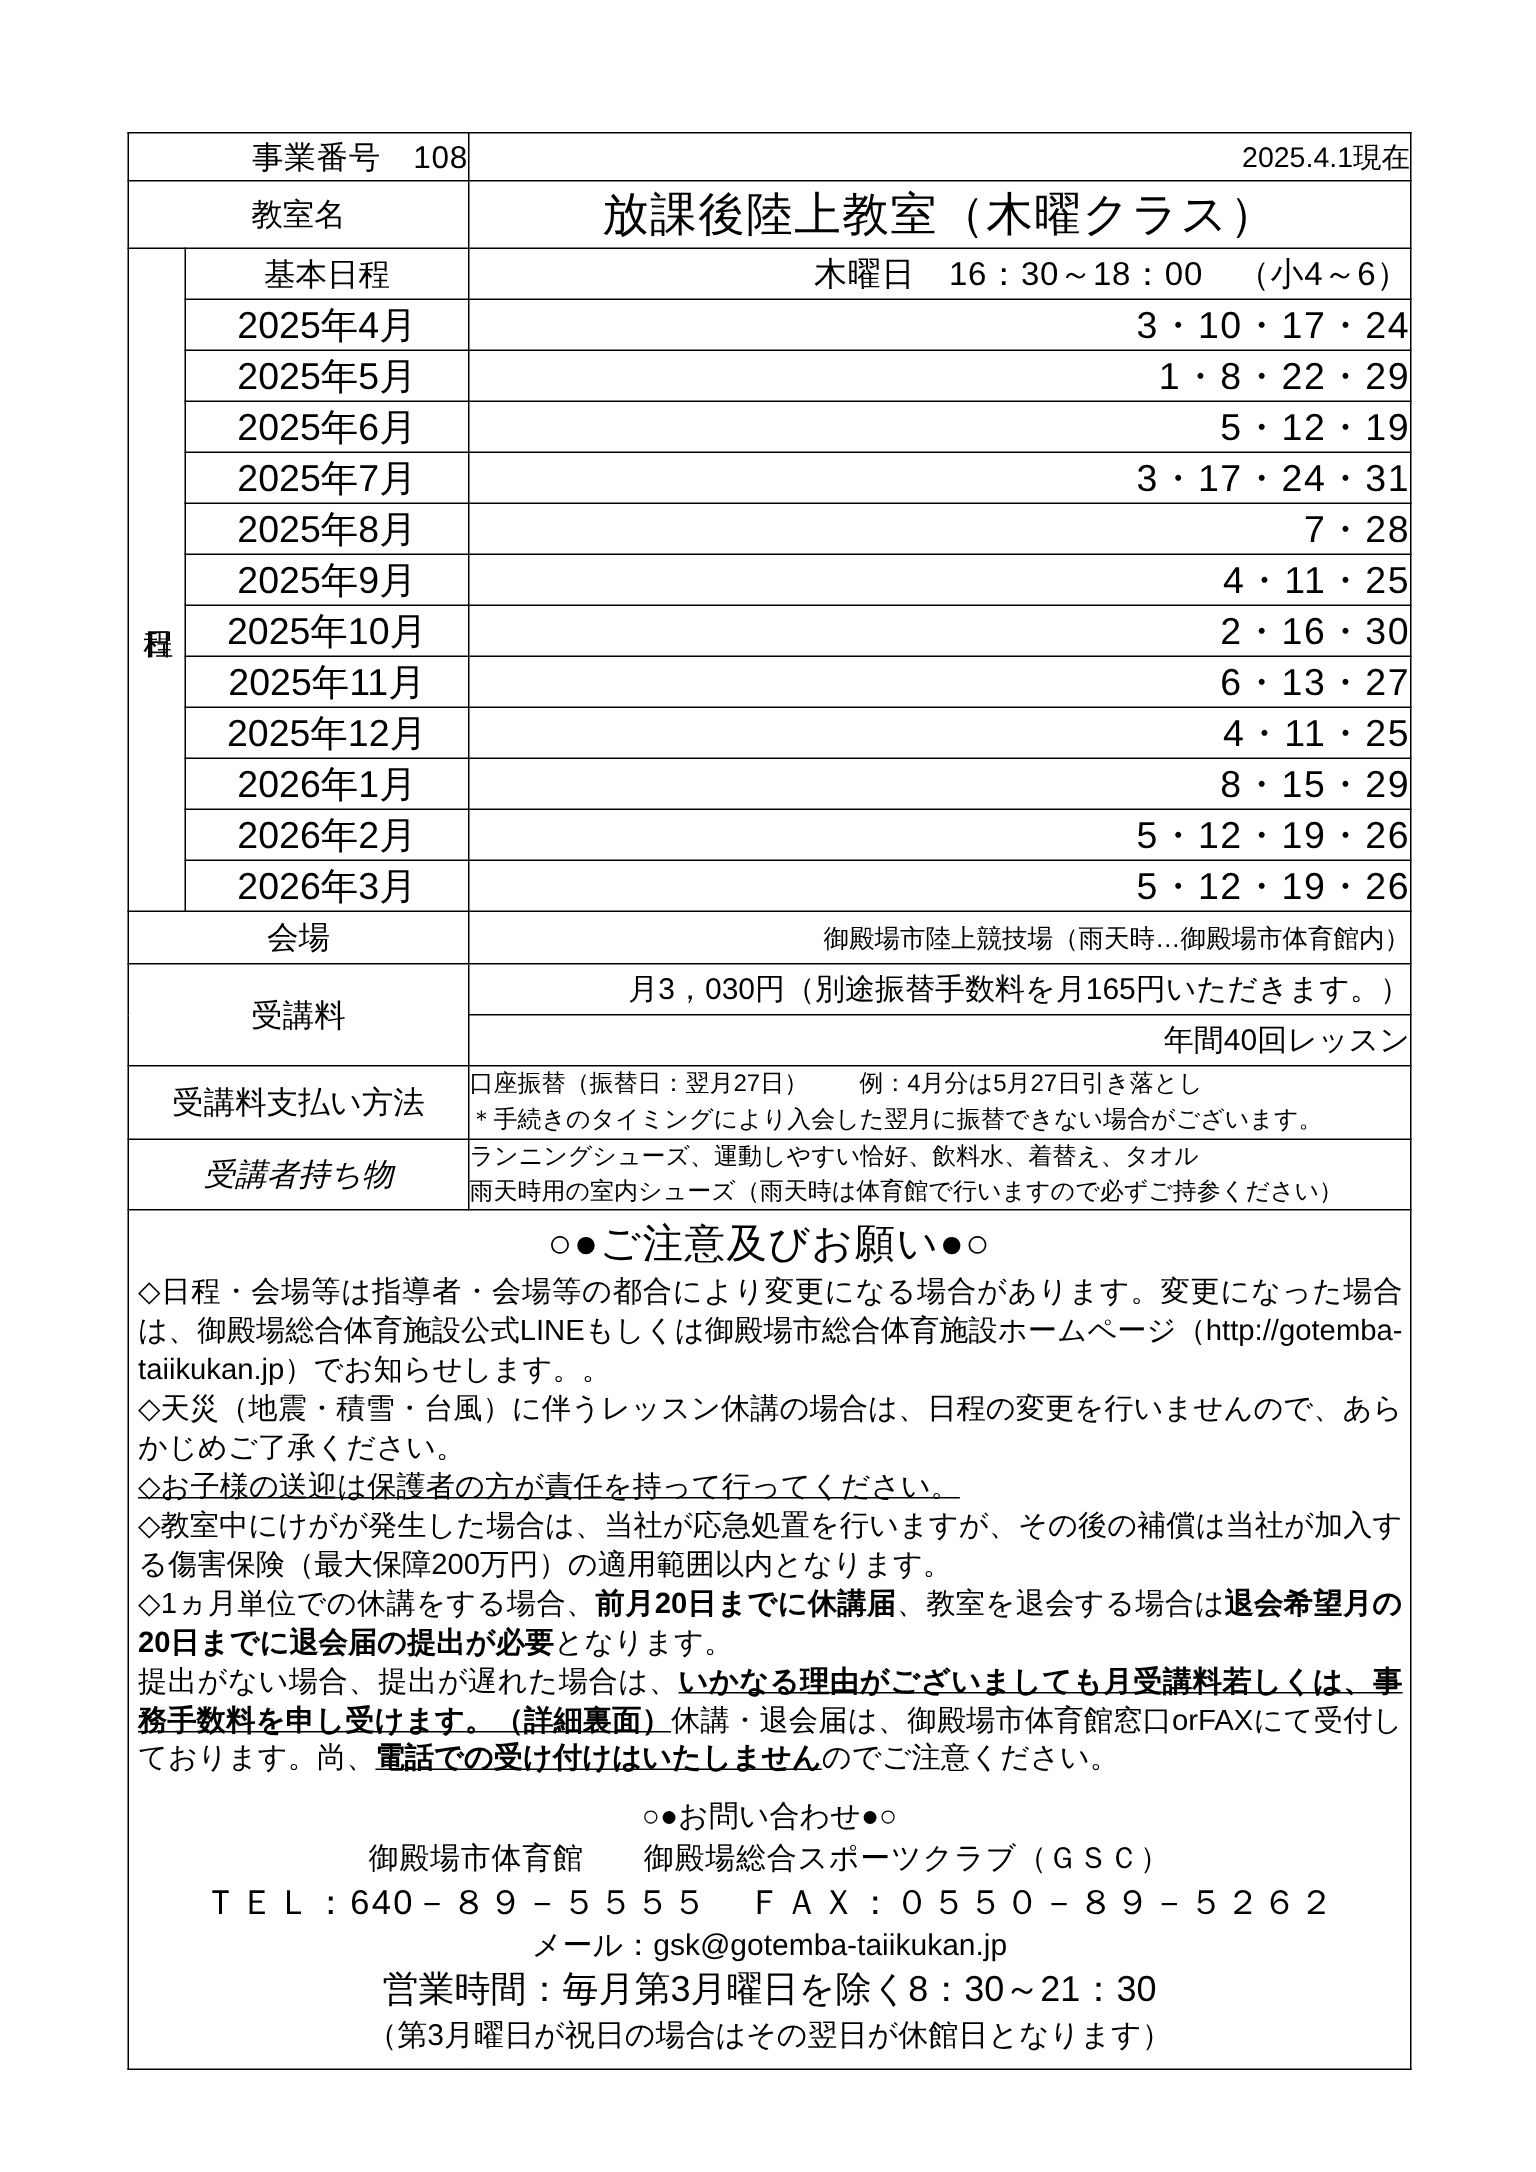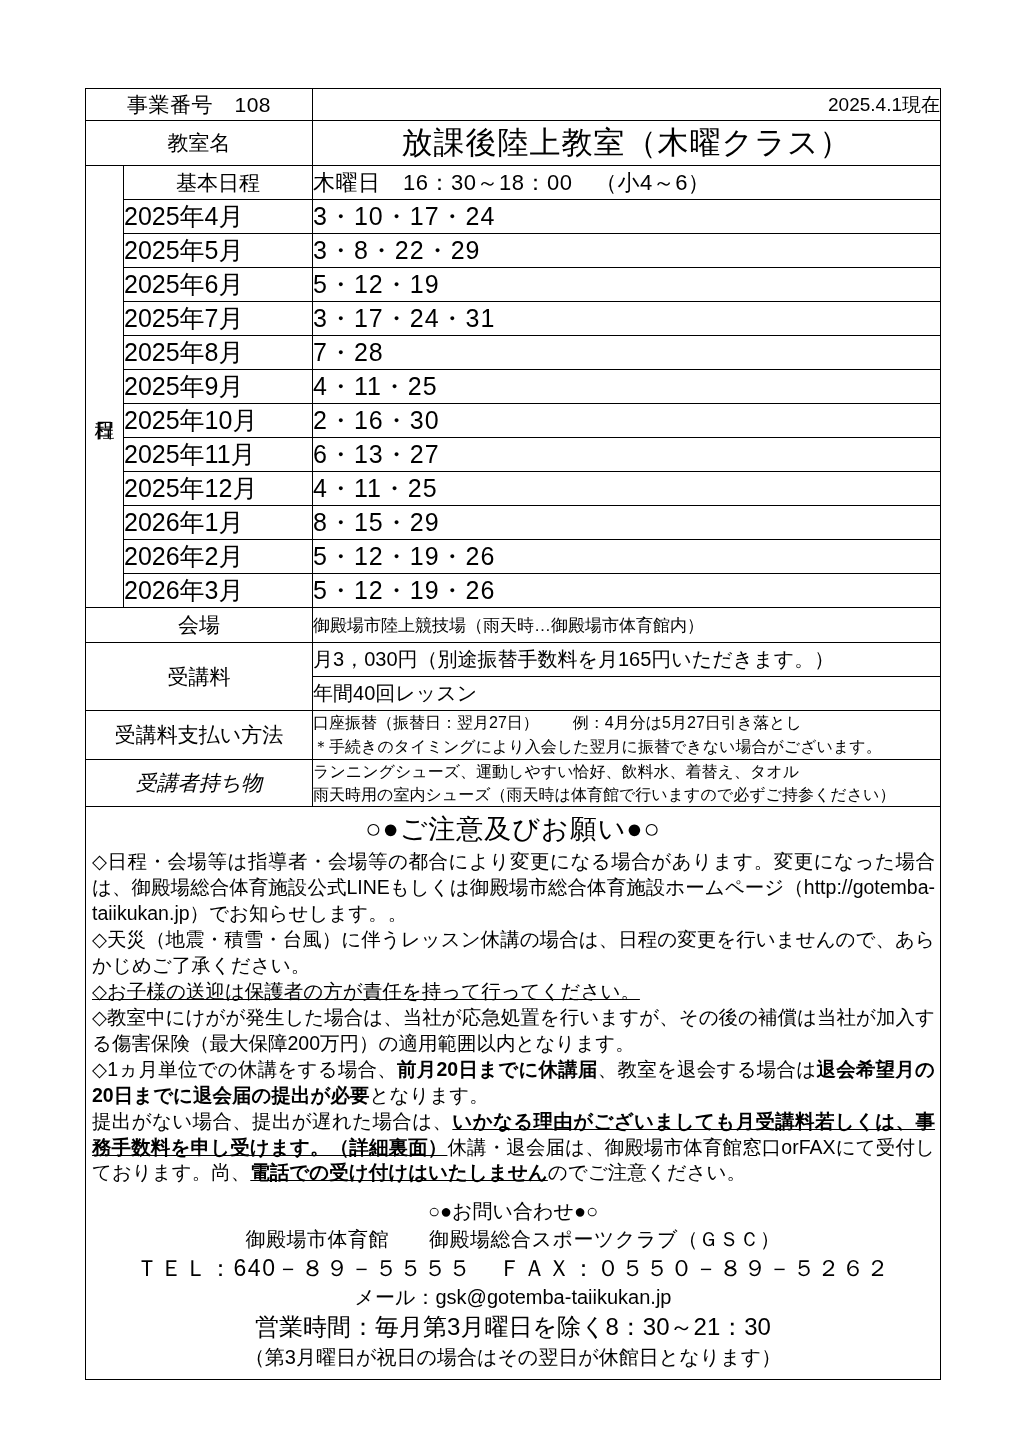--- a/index.html
+++ b/index.html
@@ -19,44 +19,44 @@
     width:855px;
     border-collapse:collapse;
     table-layout:fixed;
   }
   table.doc td{
     border:1.5px solid #000;
     padding:0;
     vertical-align:middle;
   }
   .c-label{ text-align:center; }
-  .c-body{ padding-left:7px; }
-
-  
-  .jigyo{ font-size:21px; text-align:center; height:31px; letter-spacing:.5px;}
+  .c-body{ padding-left:7px;text-align:right; }
+
+  
+  .jigyo{ font-size:21px; text-align:right; height:31px; letter-spacing:.5px;}
   .asof{ font-size:19px; text-align:right; padding-right:8px; height:31px;}
   .kyoshitsu-lbl{ font-size:21px; height:44px;}
   .kyoshitsu-val{ font-size:31px; text-align:center; height:44px; letter-spacing:1px;}
 
   .kihon-lbl{ font-size:21px; height:33px;}
   .kihon-val{ font-size:22px; height:33px; letter-spacing:.5px;}
 
   
   .nittei-rot{
     width:38px;
     text-align:center;
   }
   .nittei-rot span{
     display:inline-block;
     font-size:20px;
     line-height:1.05;
     writing-mode:vertical-rl;
     letter-spacing:1px;
   }
-  .m-lbl{ font-size:25px; text-align:left; padding-right:5px; height:33px; white-space:nowrap;}
+  .m-lbl{ font-size:25px; text-align:center; padding-right:5px; height:33px; white-space:nowrap;}
   .m-val{ font-size:25px; height:33px; letter-spacing:1px; white-space:nowrap;}
 
   
   .info-lbl{ font-size:21px; height:34px;}
   .info-val{ font-size:17px; height:34px;}
   .fee-val-a{ font-size:20px; height:33px;}
   .fee-val-b{ font-size:20px; height:33px;}
   .pay-lbl{ font-size:21px;}
   .pay-val{ font-size:16px; line-height:1.5; padding:4px 0 4px 7px;}
   .pay-val .ex{ padding-left:34px; }
@@ -122,21 +122,21 @@
         <td class="c-body kihon-val">木曜日　16：30～18：00　（小4～6）</td>
       </tr>
 
       <tr>
         <td class="nittei-rot" rowspan="12" style="border-top:none"><span>日程</span></td>
         <td class="m-lbl">2025年4月</td>
         <td class="c-body m-val">3・10・17・24</td>
       </tr>
       <tr>
         <td class="m-lbl">2025年5月</td>
-        <td class="c-body m-val">3・8・22・29</td>
+        <td class="c-body m-val">1・8・22・29</td>
       </tr>
       <tr>
         <td class="m-lbl">2025年6月</td>
         <td class="c-body m-val">5・12・19</td>
       </tr>
       <tr>
         <td class="m-lbl">2025年7月</td>
         <td class="c-body m-val">3・17・24・31</td>
       </tr>
       <tr>

